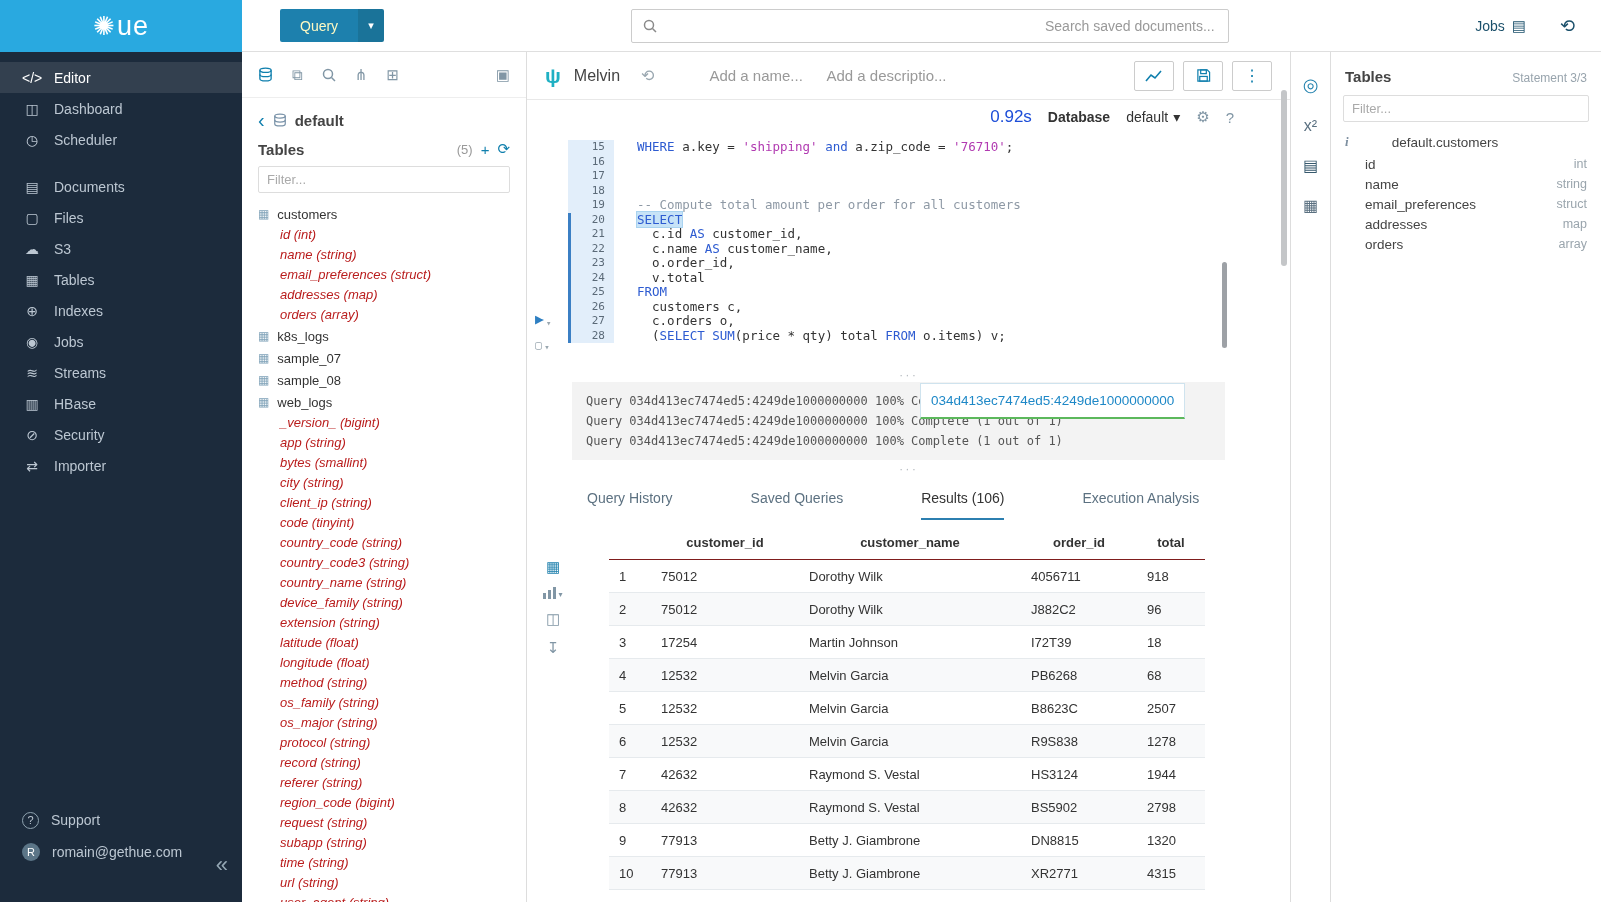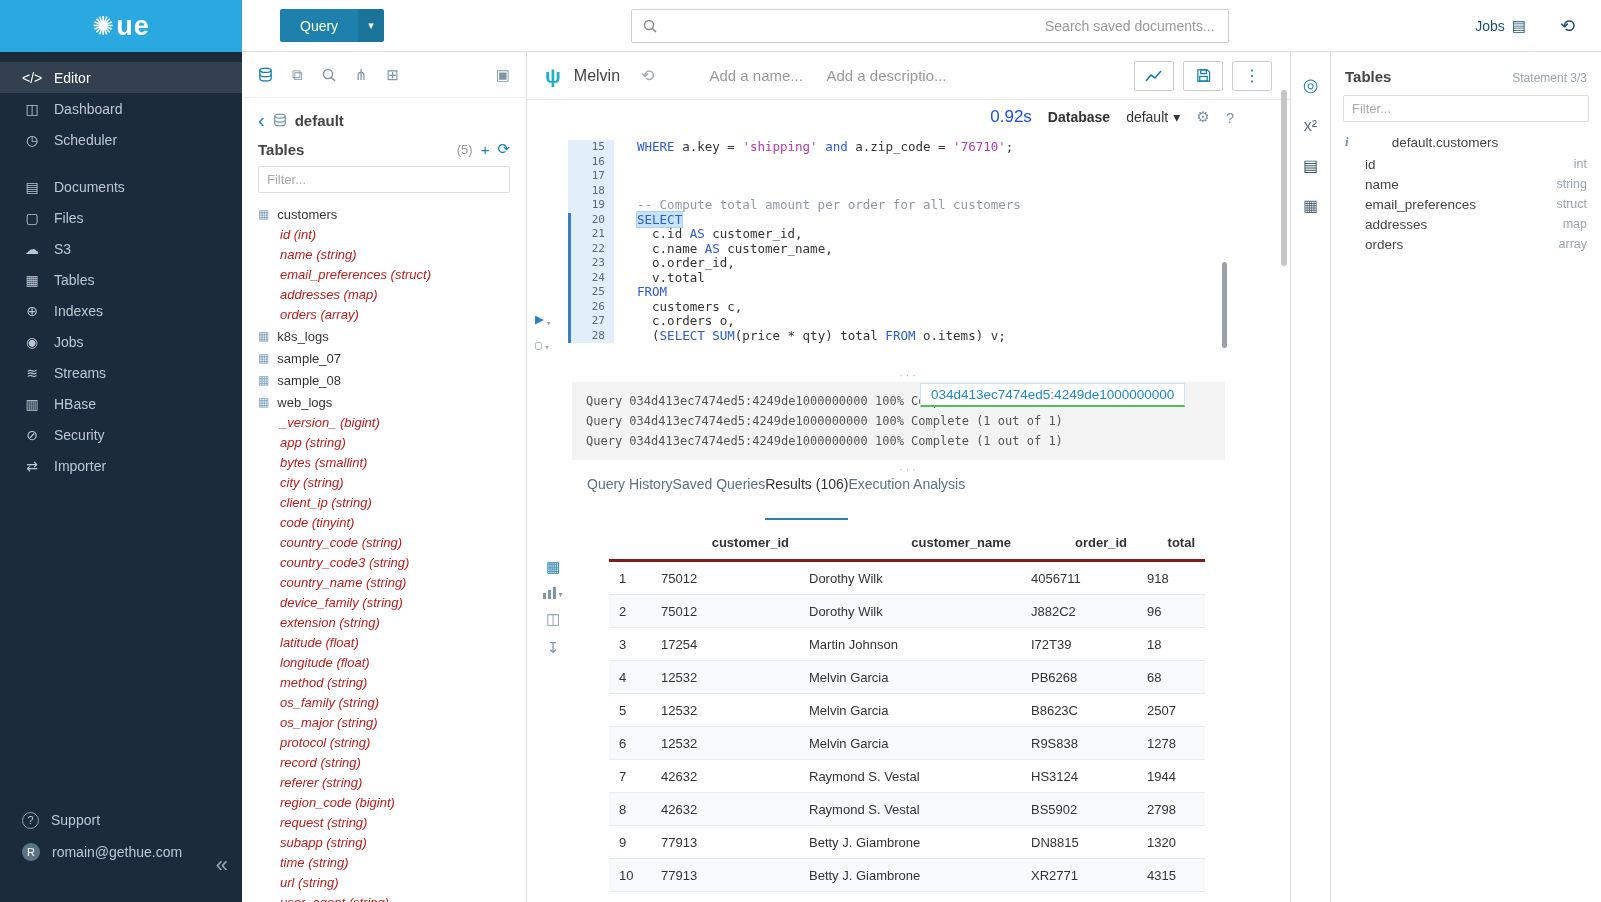--- a/index.html
+++ b/index.html
@@ -5,21 +5,21 @@
   * { box-sizing: border-box; }
   html,body { margin:0; padding:0; width:1601px; height:902px; overflow:hidden;
               font-family:"Liberation Sans", sans-serif; background:#fff; color:#333; }
   .mono { font-family:"DejaVu Sans Mono", monospace; }
   .app { display:flex; width:1601px; height:902px; }
 
   
   .lnav { width:242px; background:#1c2b3c; display:flex; flex-direction:column; flex-shrink:0; position:relative; }
   .logo { height:52px; background:#29a9e0; color:#fff; display:flex; align-items:center; justify-content:center; gap:2px; }
   .logo-flower { font-size:26px; line-height:1; }
-  .logo-text { font-size:27px; font-weight:bold; letter-spacing:1px; }
+  .logo-text { font-size:27px; font-weight:normal; letter-spacing:1px; }
   .nav-list { margin-top:10px; }
   .nav-gap { height:16px; }
   .nav-item { height:31px; display:flex; align-items:center; gap:12px; padding-left:22px;
               color:#bcc7d2; font-size:14px; cursor:pointer; }
   .nav-item.active { background:rgba(255,255,255,.10); color:#fff; }
   .nav-icon { width:20px; text-align:center; font-size:14px; flex-shrink:0; }
   .nav-footer { margin-top:auto; padding-bottom:34px; }
   .nav-footer .nav-item { height:32px; }
   .support-ic { width:17px; height:17px; border:1px solid #8fa3b0; border-radius:50%;
                 font-size:11px; display:flex; align-items:center; justify-content:center; color:#bcc7d2; }
@@ -113,36 +113,36 @@
                   background:#9da1a6; border-radius:3px; }
   .main-scrollbar { position:absolute; right:3px; top:38px; width:6px; height:176px;
                     background:#c4c6c8; border-radius:3px; z-index:5; }
 
   .resize-handle { height:16px; display:flex; align-items:center; justify-content:center;
                    color:#b9bec3; font-size:13px; letter-spacing:2px; cursor:row-resize; flex-shrink:0; }
   .log-box { margin:0 65px 0 45px; background:#f3f3f3; padding:9px 14px; position:relative;
              font-family:"DejaVu Sans Mono",monospace; font-size:12px; color:#555; flex-shrink:0; }
   .log-line { line-height:20px; white-space:nowrap; }
   .log-tooltip { position:absolute; left:348px; top:1px; background:#fff; border:1px solid #cfe3ee;
-                 border-bottom:2px solid #5cb85c; padding:3px 10px; color:#1e88c7; font-size:13.5px;
+                 border-bottom:2px solid #5cb85c; padding:9px 10px; color:#1e88c7; font-size:13.5px;
                  font-family:"Liberation Sans",sans-serif; white-space:nowrap; }
 
-  .tabs-row { height:44px; display:flex; padding-left:60px; flex-shrink:0; }
+  .tabs-row { height:44px; display:flex; align-items:flex-end; gap:78px; padding-left:60px; flex-shrink:0; }
   .tab { padding-bottom:12px; font-size:14px; color:#5c7181; cursor:pointer; border-bottom:2px solid transparent; }
   .tab.active { color:#333; border-bottom-color:#2c7fb0; }
 
   .results { flex:1; display:flex; min-height:0; padding-top:6px; }
   .rail { width:52px; display:flex; flex-direction:column; align-items:center; gap:11px;
           padding-top:32px; flex-shrink:0; }
   .rail-ic { color:#8196a5; font-size:15px; cursor:pointer; display:flex; align-items:flex-end; gap:2px; }
   .rail-ic.active { color:#1d7fac; }
   .rail-ic .pc { font-size:8px; }
   .res-table-wrap { margin-left:30px; overflow:hidden; }
   table.res { border-collapse:collapse; }
-  table.res th { font-size:13px; color:#333; text-align:right; padding:9px 10px; border-bottom:3px solid #7f1d1d; }
+  table.res th { font-size:13px; color:#333; text-align:center; padding:9px 10px; border-bottom:1px solid #7f1d1d; }
   table.res td { font-size:13px; color:#333; padding:8.5px 10px; border-bottom:1px solid #e6eaed; }
   table.res tr:nth-child(even) td { background:#f8f9fa; }
   td.rown { color:#333; }
   .c0{width:42px;} .c1{width:148px;} .c2{width:222px;} .c3{width:116px;} .c4{width:68px;}
 
   
   .rrail { width:40px; border-left:1px solid #ddd; display:flex; flex-direction:column; align-items:center;
            gap:21px; padding-top:22px; flex-shrink:0; background:#fff; }
   .rrail-ic { color:#5a7080; font-size:16px; cursor:pointer; }
   .rrail-ic.active { color:#1d7fac; font-size:18px; }

